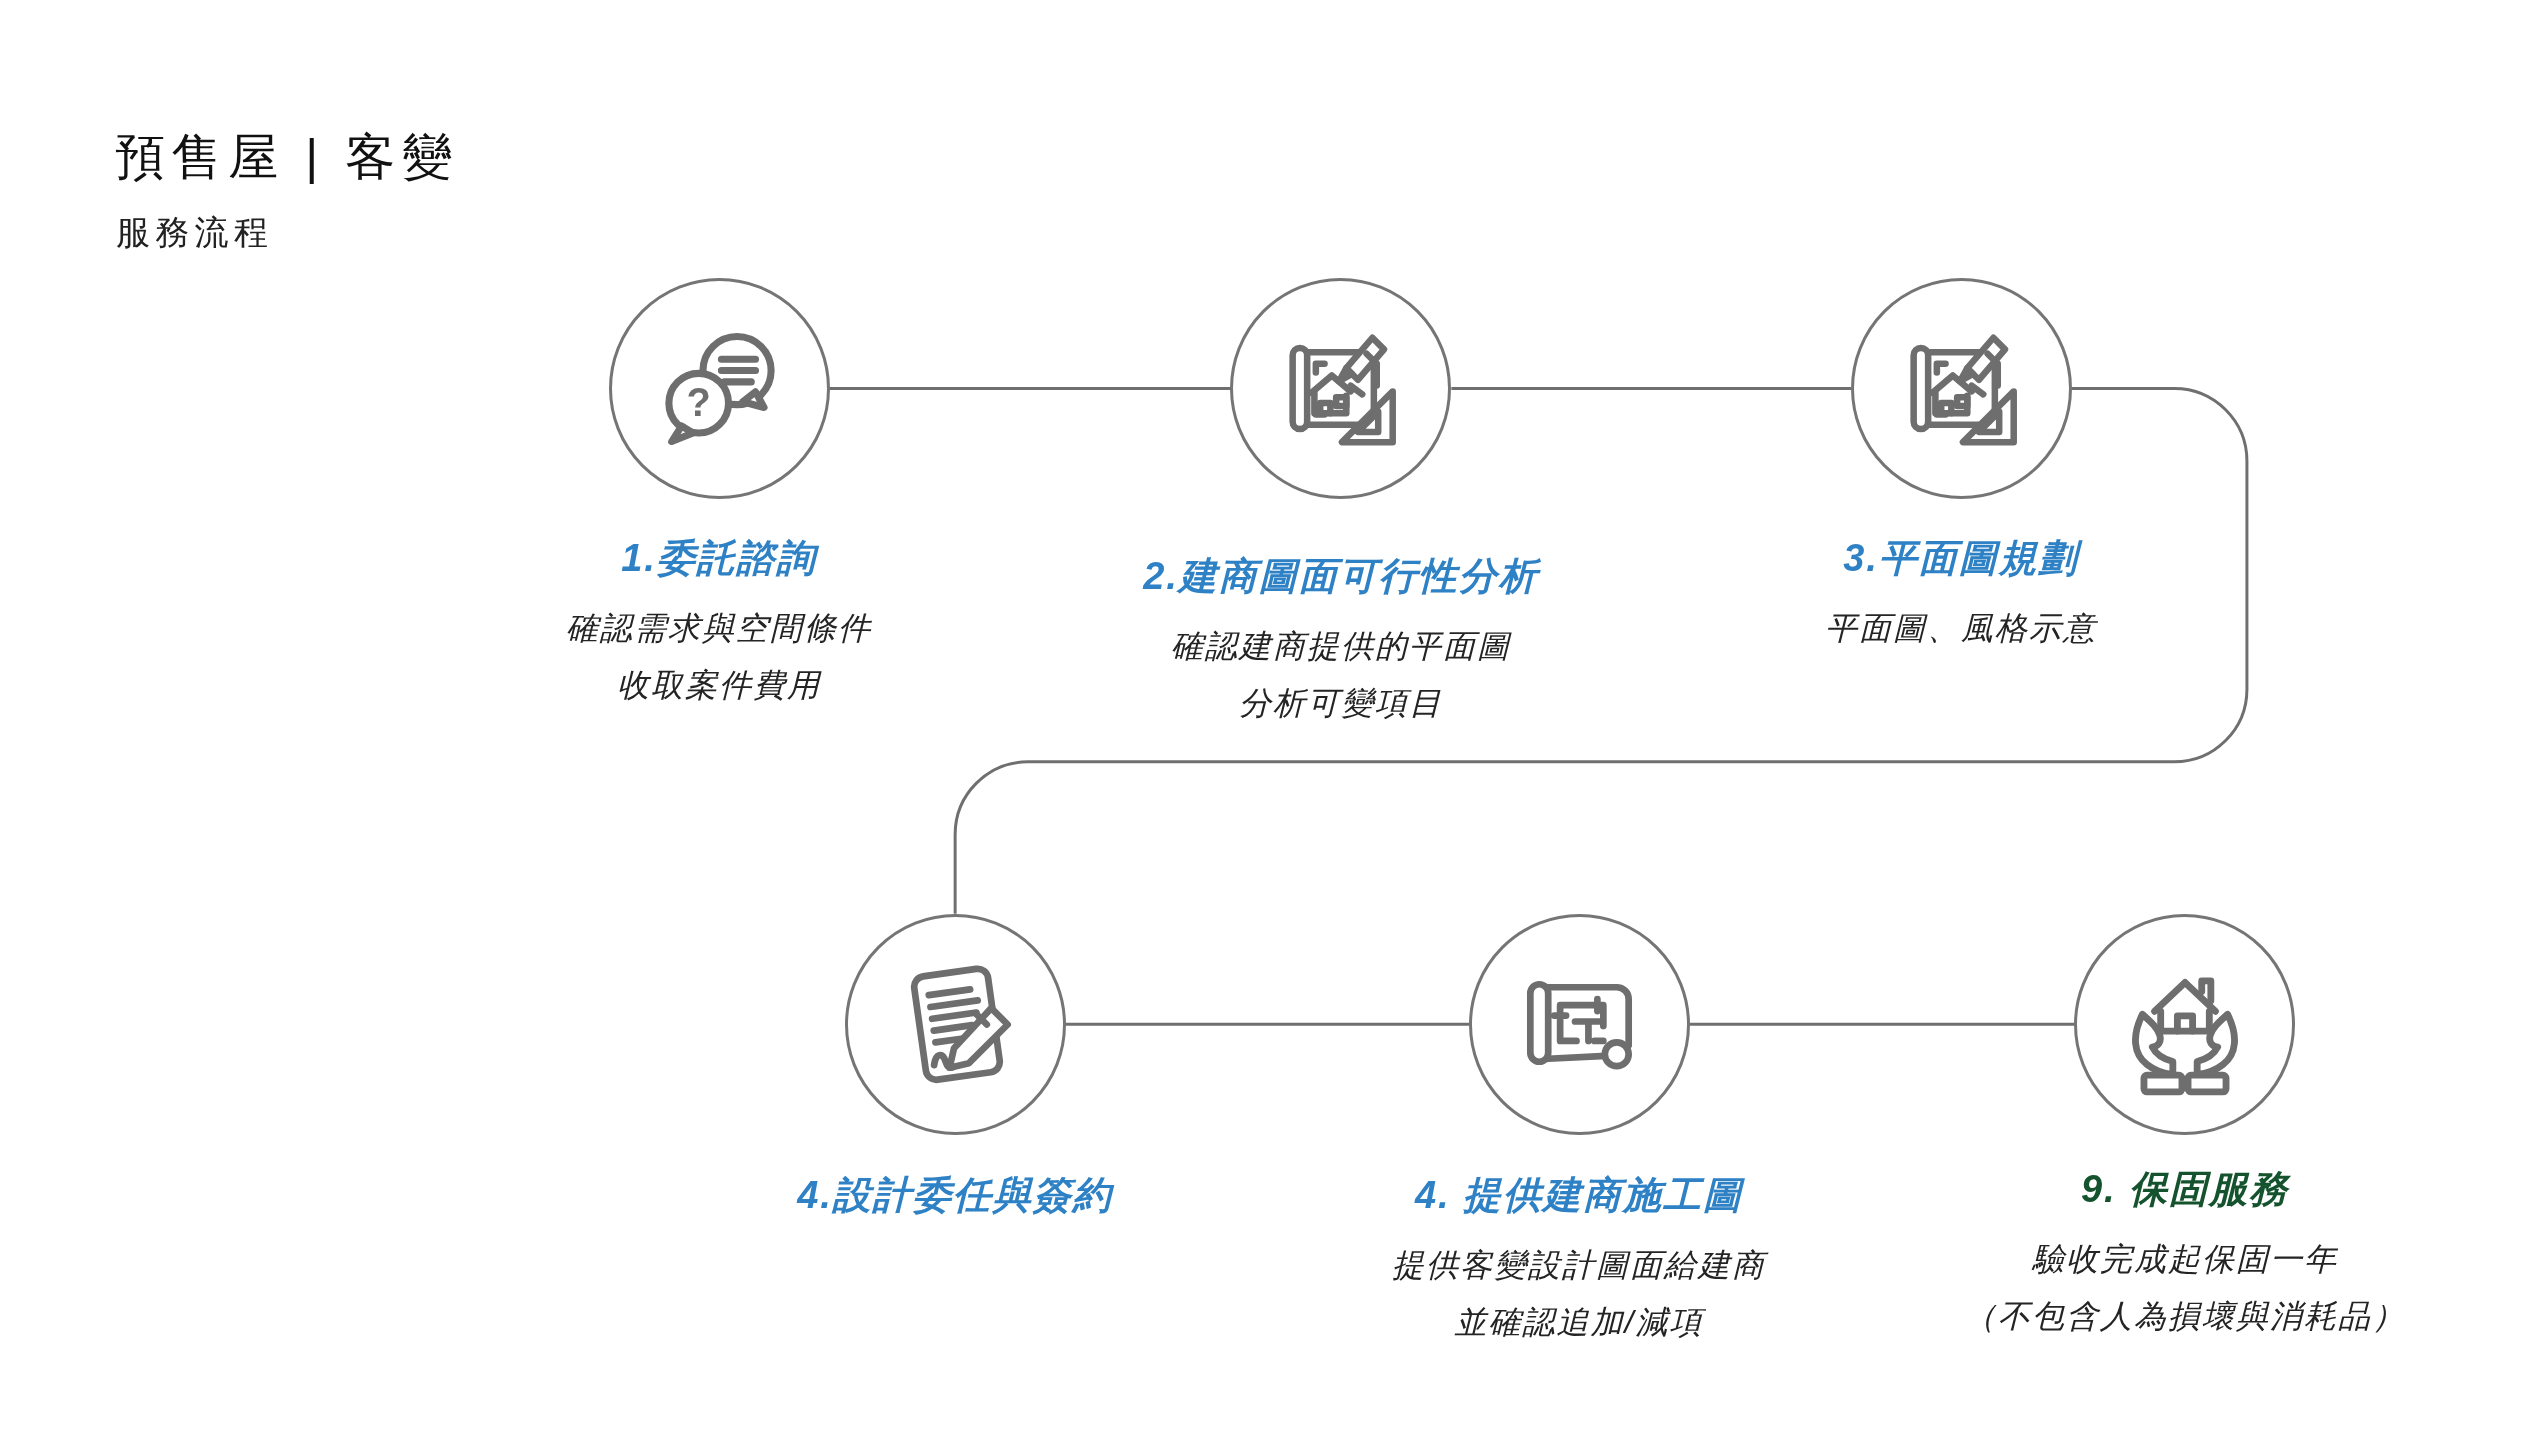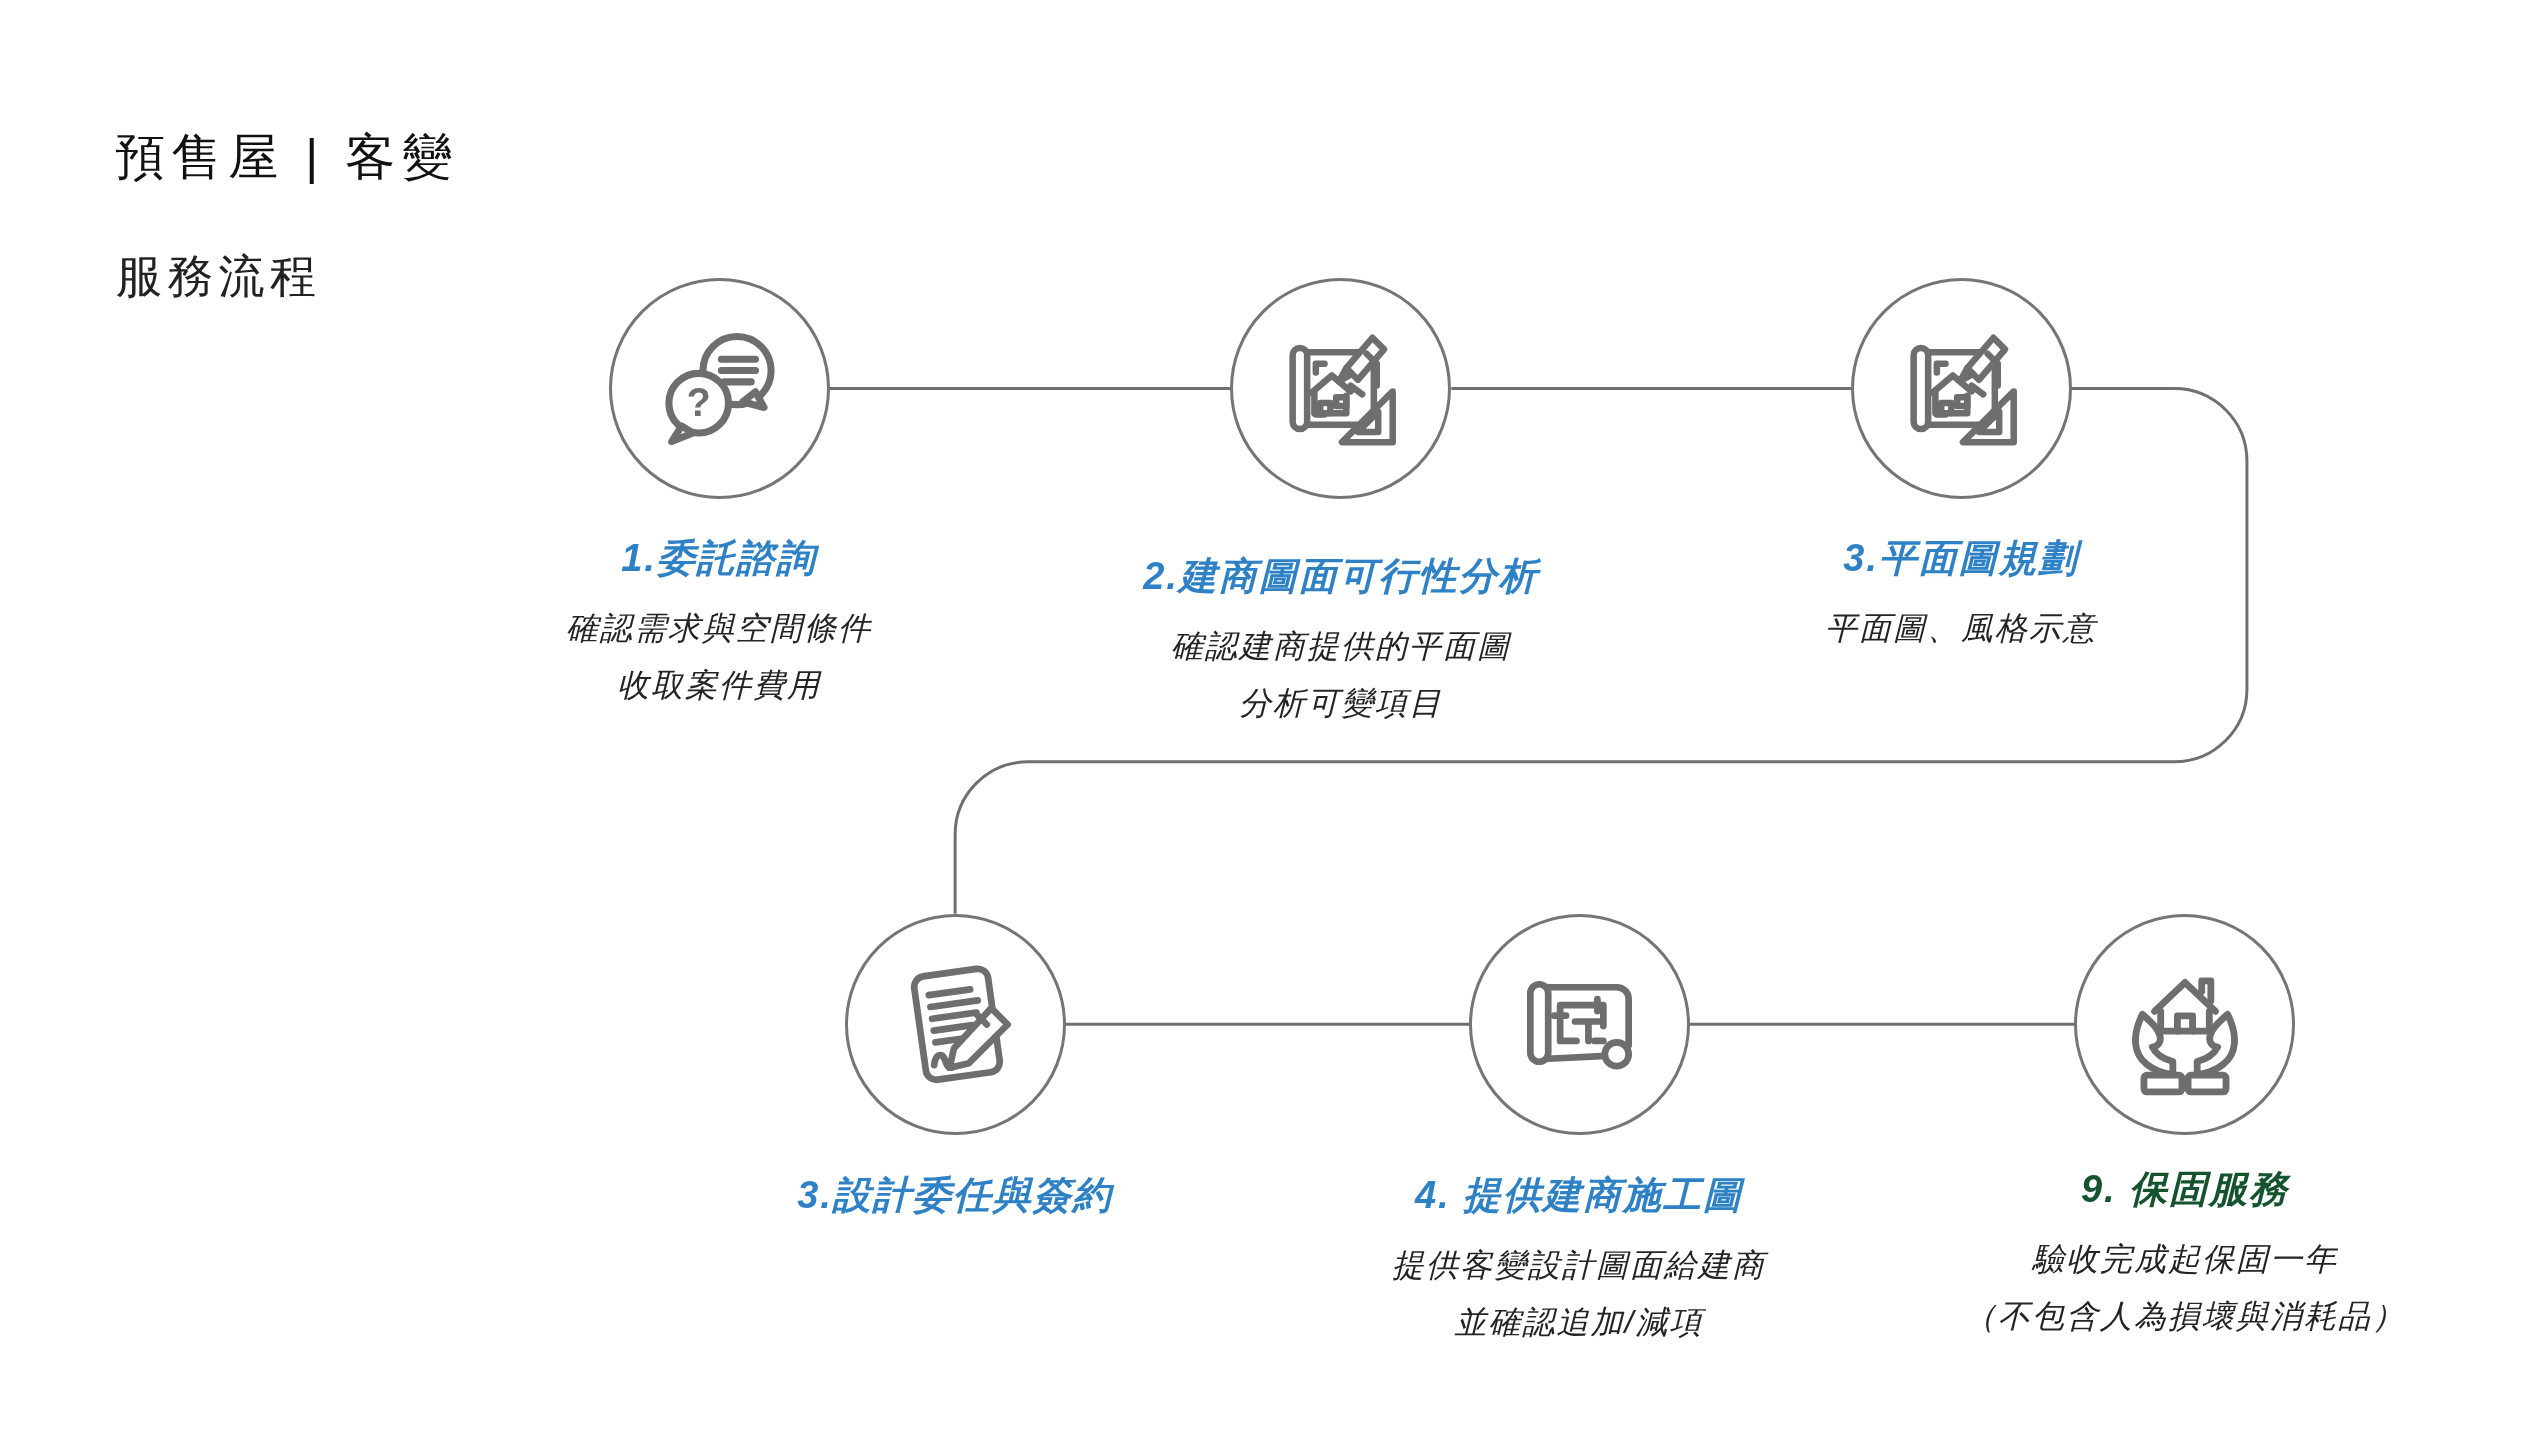--- a/index.html
+++ b/index.html
@@ -1,21 +1,21 @@
 <!DOCTYPE html>
 <html style="font-size:10.6px"><head>
 <meta charset="utf-8">
 <style>
   html,body{margin:0;padding:0;background:#fff;}
   #canvas{position:relative;width:2538px;height:1455px;background:#fff;overflow:hidden;
           font-family:"Liberation Sans","DejaVu Sans",sans-serif;padding-left:12px;}
   .page-title{position:absolute;left:115px;top:124px;font-size:50px;color:#111;
               letter-spacing:6.6px;font-weight:400;}
-  .page-subtitle{position:absolute;left:116px;top:210px;font-size:46px;color:#222;
-              letter-spacing:5.3px;font-weight:400;margin-top:36px;}
+  .page-subtitle{position:absolute;left:116px;top:210px;font-size:34px;color:#222;
+              letter-spacing:5.3px;font-weight:400;}
   .connector{position:absolute;left:0;top:0;z-index:0;}
   .circle{position:absolute;width:221px;height:221px;box-sizing:border-box;
           border:3.3px solid #757575;border-radius:50%;background:#fff;z-index:1;
           display:flex;align-items:center;justify-content:center;}
   .c1{left:609px;top:278px;} .c2{left:1230px;top:278px;} .c3{left:1851px;top:278px;}
   .c4{left:845px;top:914px;} .c5{left:1469px;top:914px;} .c6{left:2074px;top:914px;}
   .step{position:absolute;transform:translateX(-50%);text-align:center;z-index:2;white-space:nowrap;font-style:italic;}
   .s1{left:719px;top:533px;} .s2{left:1341px;top:551px;} .s3{left:1961px;top:533px;}
   .s4{left:955px;top:1170px;} .s5{left:1579px;top:1170px;} .s6{left:2185px;top:1164px;}
   .step-title{font-size:38px;font-weight:700;color:#2E81C4;letter-spacing:2px;margin-bottom:16px;}
@@ -151,21 +151,21 @@
     <div class="step-line">確認建商提供的平面圖</div>
     <div class="step-line">分析可變項目</div>
   </div>
 
   <div class="step s3">
     <div class="step-title">3.平面圖規劃</div>
     <div class="step-line">平面圖、風格示意</div>
   </div>
 
   <div class="step s4">
-    <div class="step-title">3.設計委任與簽約</div>
+    <div class="step-title">4.設計委任與簽約</div>
   </div>
 
   <div class="step s5">
     <div class="step-title">4. 提供建商施工圖</div>
     <div class="step-line">提供客變設計圖面給建商</div>
     <div class="step-line">並確認追加/減項</div>
   </div>
 
   <div class="step s6">
     <div class="step-title orange">9. 保固服務</div>

